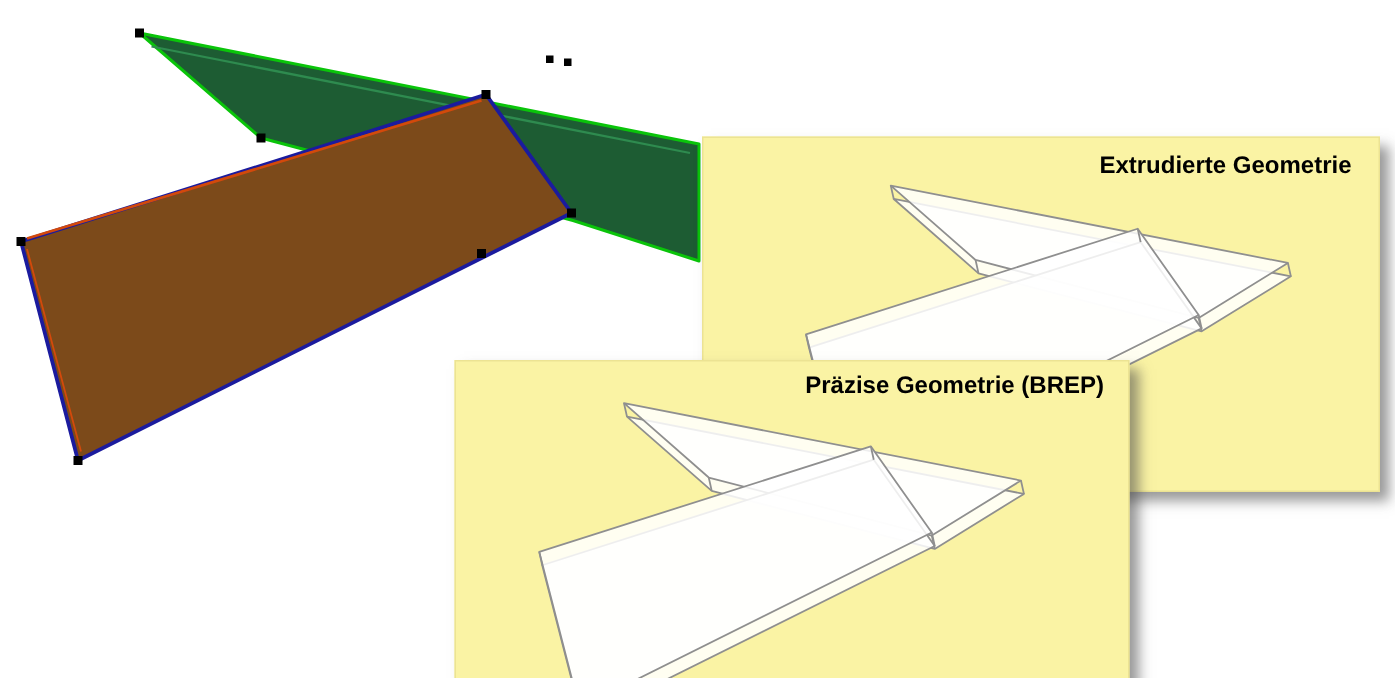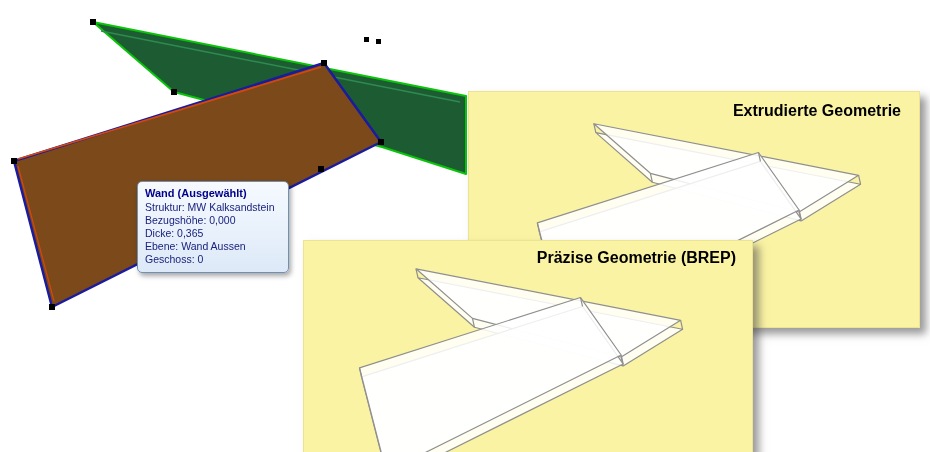--- a/index.html
+++ b/index.html
@@ -62,28 +62,20 @@
       <rect x="321" y="60" width="6" height="6"></rect>
       <rect x="378" y="139" width="6" height="6"></rect>
       <rect x="11" y="158" width="6" height="6"></rect>
       <rect x="49" y="304" width="6" height="6"></rect>
       <rect x="318" y="166" width="6" height="6"></rect>
       <rect x="364" y="37" width="5" height="5"></rect>
       <rect x="376" y="39" width="5" height="5"></rect>
     </g>
   </svg>
 
-  <div class="tooltip">
-    <div class="tt-title">Wand (Ausgewählt)</div>
-    <div class="tt-line">Struktur: MW Kalksandstein</div>
-    <div class="tt-line">Bezugshöhe: 0,000</div>
-    <div class="tt-line">Dicke: 0,365</div>
-    <div class="tt-line">Ebene: Wand Aussen</div>
-    <div class="tt-line">Geschoss: 0</div>
-  </div>
 
   <div class="panel panel-extruded">
     <svg class="wire" viewBox="0 0 452 237">
       <defs>
         <g id="wf" stroke="#8f8f8f" stroke-width="1.2" stroke-linejoin="round" fill="#ffffff" fill-opacity="0.85">
 
           <polygon points="109,35 376,87 316,124 166,85"></polygon>
           <polygon points="107,26 374,78 314,115 164,76"></polygon>
           <line x1="107" y1="26" x2="109" y2="35"></line>
           <line x1="164" y1="76" x2="166" y2="85"></line>

